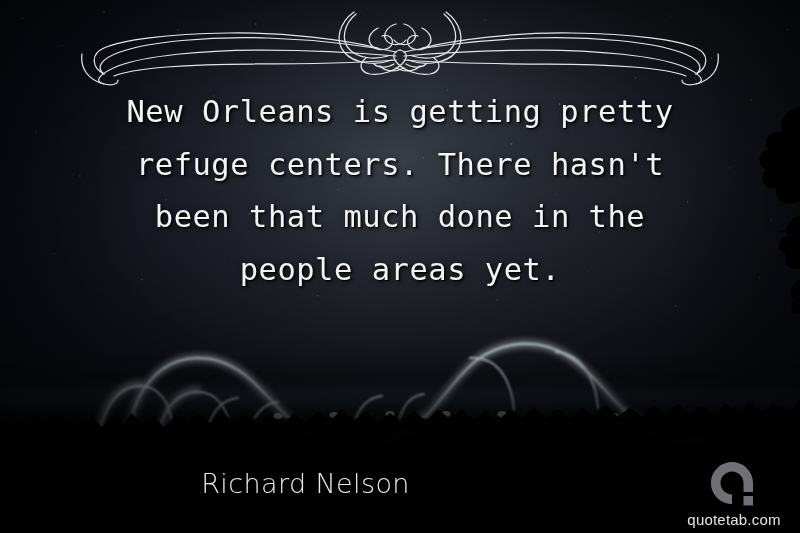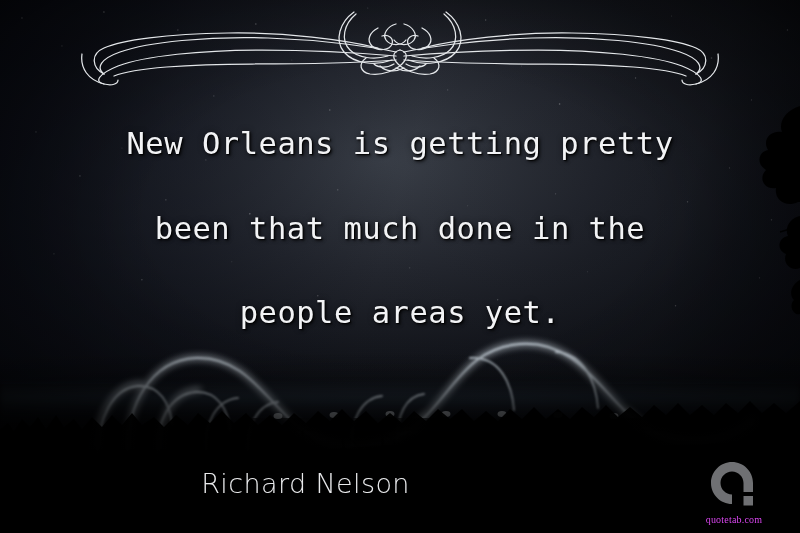--- a/index.html
+++ b/index.html
@@ -94,21 +94,20 @@
     font-family: "DejaVu Sans Mono", monospace;
     font-size: 30.5px;
     line-height: 52.5px;
     letter-spacing: 0.5px;
     color: #f2f3f5;
     white-space: pre;
     text-shadow:
       1px 1px 1px rgba(0,0,0,0.85),
       2px 2px 3px rgba(0,0,0,0.6),
       0 0 6px rgba(0,0,0,0.45);
-    margin-top: 32px;
   }
   .quote-line.l1,
   .quote-line.l2,
   .quote-line.l3,
   .quote-line.l4,
   .quote-line.l5,
   .quote-line.l6 { }
 
   
   .author {
@@ -137,23 +136,23 @@
     width: 104px;
     text-align: center;
   }
   .wm-logo {
     position: relative;
     width: 52px;
     height: 52px;
     margin: 0 auto 1px auto;
   }
   .wm-text {
-    font-family: Liberation Serif, serif;
-    font-size: 10px;
-    color: #d946ef;
+    font-family: Liberation Sans, sans-serif;
+    font-size: 15px;
+    color: #e5e5e5;
     letter-spacing: 0.2px;
     line-height: 14px;
   }
 </style>
 </head>
 <body>
 
 <div id="stage">
 
   <div class="bg-base"></div>
@@ -327,20 +326,21 @@
       </defs>
       <use href="#half" x="0" y="0"></use>
       <g transform="translate(644,0) scale(-1,1)">
           <use href="#half" x="0" y="0"></use>
         </g>
     </svg>
   </div>
 
   <div class="quote">
     <div class="quote-line l1">New Orleans is getting pretty</div>
+    <div class="quote-line l5">refuge centers. There hasn't</div>
     <div class="quote-line l6">been that much done in the</div>
     <div class="quote-line l7">people areas yet.</div>
   </div>
 
   <div class="author">
     <span class="author-name">Richard Nelson</span>
   </div>
 
   <div class="watermark">
     <div class="wm-logo">

